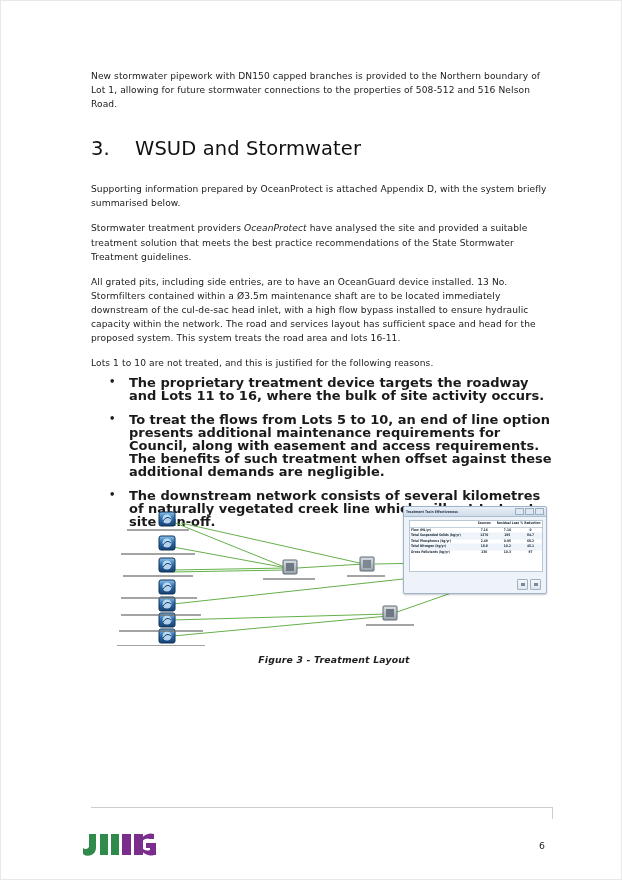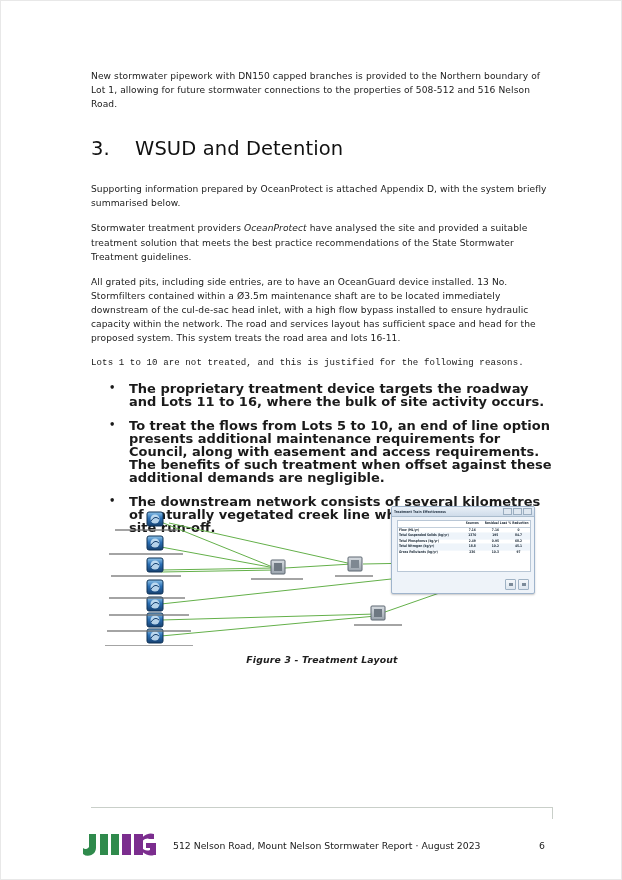--- a/index.html
+++ b/index.html
@@ -26,21 +26,21 @@
     width: 462px;
   }
 
   p.body {
     font-size: 9.1px;
     line-height: 14.1px;
     margin: 0 0 11px 0;
     text-align: left;
     letter-spacing: 0.01em;
   }
-  p.body.tight { margin-bottom: 12px; font-family: Liberation Mono, monospace; }
+  p.body.tight { margin-bottom: 6px; }
 
   em.it { font-style: italic; }
 
   h2.heading {
     font-size: 19.5px;
     font-weight: 400;
     margin: 26px 0 22px 0;
     letter-spacing: 0.005em;
     color: #111;
   }
@@ -66,21 +66,21 @@
     content: "\2022";
     position: absolute;
     left: 18px;
     top: -1px;
     font-size: 10px;
   }
 
   
   .figure-wrap {
     position: absolute;
-    left: 90px;
+    left: 102px;
     top: 505px;
     width: 462px;
     height: 175px;
   }
   .music-canvas {
     position: absolute;
     left: 8px;
     top: 0;
     width: 450px;
     height: 140px;
@@ -235,21 +235,21 @@
 </head>
 <body>
 
 <div class="page">
 
   <div class="content">
 
     <p class="body">New stormwater pipework with DN150 capped branches is provided to the Northern boundary of Lot 1, allowing for future stormwater connections to the properties of 508-512 and 516 Nelson Road.</p>
 
     <h2 class="heading">
-      <span class="num">3.</span><span>WSUD and Detention</span>
+      <span class="num">3.</span><span>WSUD and Stormwater</span>
     </h2>
 
 
     <p class="body">Supporting information prepared by OceanProtect is attached Appendix D, with the system briefly summarised below.</p>
 
     <p class="body"><span>Stormwater treatment providers </span><em class="it">OceanProtect</em><span> have analysed the site and provided a suitable treatment solution that meets the best practice recommendations of the State Stormwater Treatment guidelines.</span></p>
 
     <p class="body">All grated pits, including side entries, are to have an OceanGuard device installed. 13 No. Stormfilters contained within a Ø3.5m maintenance shaft are to be located immediately downstream of the cul-de-sac head inlet, with a high flow bypass installed to ensure hydraulic capacity within the network. The road and services layout has sufficient space and head for the proposed system. This system treats the road area and lots 16-11.</p>
 
     <p class="body tight">Lots 1 to 10 are not treated, and this is justified for the following reasons.</p>
@@ -443,17 +443,16 @@
     <div class="logo">
       <svg width="84" height="26" viewBox="0 0 84 26">
         <path d="M2,2 h13 v14 a8,8 0 0 1 -13,6 v-6 a4,4 0 0 0 6,-1 v-13 z" fill="#2f8a4c"></path>
         <rect x="19" y="2" width="8" height="21" fill="#2f8a4c"></rect>
         <rect x="30" y="2" width="8" height="21" fill="#2f8a4c"></rect>
         <rect x="41" y="2" width="9" height="21" fill="#7b2d8e"></rect>
         <path d="M73,2 a11,11 0 1 0 0,21 h2 v-12 h-10 v5 h4 v2 a6,6 0 1 1 -0.5,-11 h4.5 v-5 z" fill="#7b2d8e"></path>
         <rect x="53" y="2" width="9" height="21" fill="#7b2d8e"></rect>
       </svg>
     </div>
-    <div class="footer-text">512 Nelson Road, Mount Nelson Stormwater Report · August 2023</div>
     <div class="page-number">6</div>
   </div>
 
 </div>
 
 </body></html>

